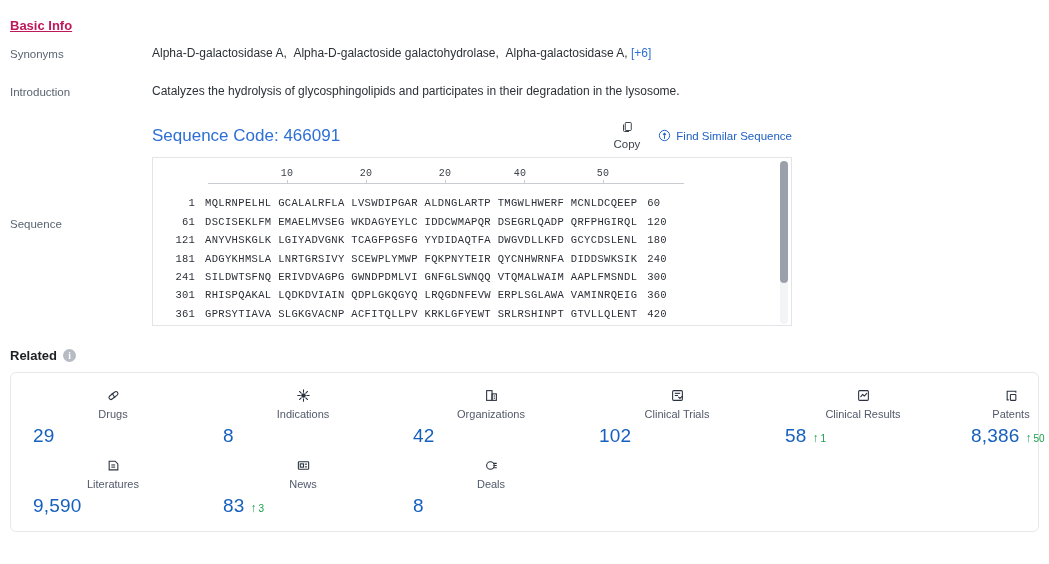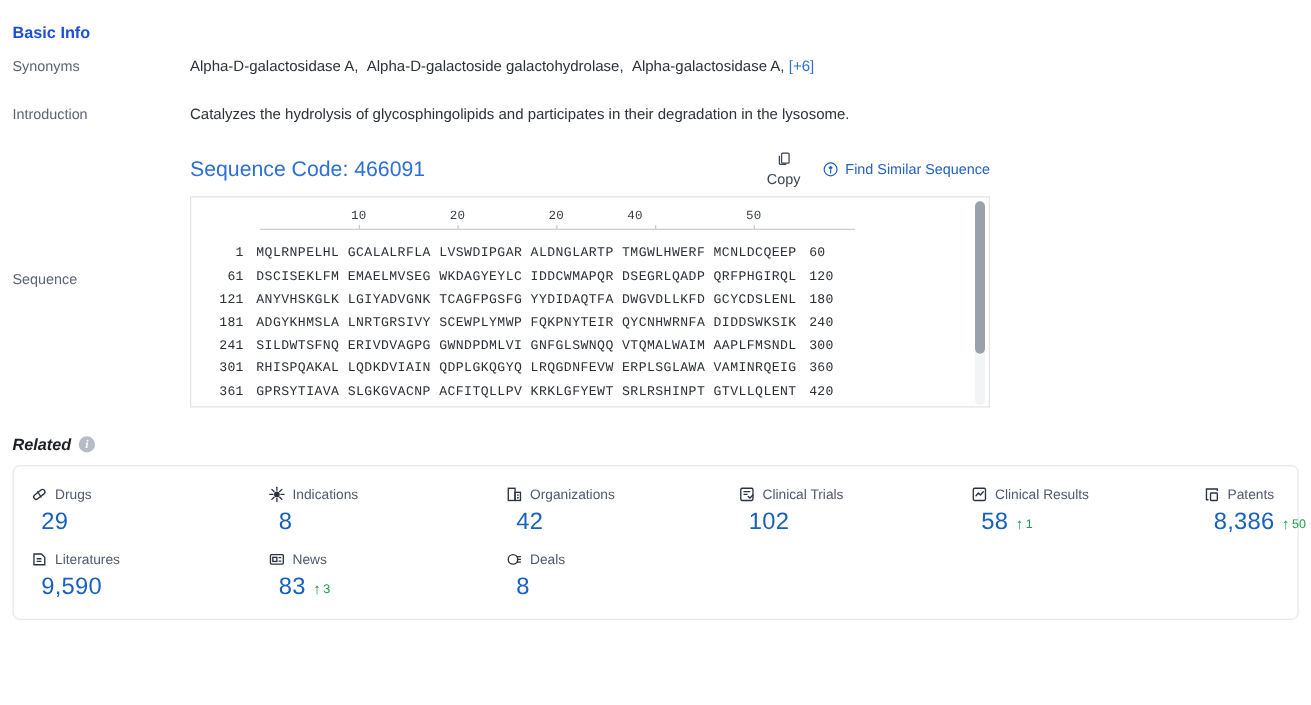--- a/index.html
+++ b/index.html
@@ -37,22 +37,23 @@
     font-size: 13px; font-weight: bold; color: #1b2a४1;
     color: #16233b;
     letter-spacing: .1px;
   }
   .header-sub { font-size: 11.5px; color: #4d5766; margin-top: 1px; }
 
   
   .body-wrap { padding: 0 10px; }
 
   .section-title {
-    font-size: 13px; font-weight: bold; color: #1d4ed8;
+    font-size: 13px; font-weight: bold; color: #be185d;
     margin: 18px 0 0 0;
+    text-decoration: underline;
   }
 
   .info-table { width: 100%; margin-top: 12px; }
   .info-row { display: flex; align-items: center; }
   .info-row + .info-row { margin-top: 22px; }
   .info-label {
     width: 142px; flex: none;
     font-size: 11.5px; color: #5a6472;
     padding-top: 1px;
   }
@@ -118,21 +119,20 @@
   .seq-scroll-thumb {
     position: absolute; left: 0; top: 0;
     width: 8px; height: 122px;
     background: #9aa1ab; border-radius: 4px;
   }
 
   
   .related-head {
     display: flex; align-items: center; gap: 6px;
     margin-top: 22px;
-    font-style: italic;
   }
   .related-title { font-size: 13px; font-weight: bold; color: #1c1f24; }
   .info-dot {
     width: 13px; height: 13px; border-radius: 50%;
     background: #b6bbc4; color: #fff;
     font-size: 9.5px; font-weight: bold;
     display: flex; align-items: center; justify-content: center;
     font-family: "Liberation Serif", serif;
     cursor: pointer;
   }
@@ -143,21 +143,21 @@
     border-radius: 6px;
     background: #fff;
     padding: 16px 0 14px 0;
   }
   .card-row { display: flex; }
   .card-row.second { margin-top: 12px; }
   .card {
     flex: 0 0 auto;
     padding-left: 14px;
   }
-  .card-label { display: flex; align-items: center; gap: 6px; }
+  .card-label { display: flex; align-items: center; gap: 6px; flex-direction: column; }
   .card-name { font-size: 11px; color: #51596a; }
   .card-value-wrap {
     display: flex; align-items: baseline; gap: 4px;
     margin-top: 5px; padding-left: 8px;
   }
   .card-value {
     font-size: 19px; color: #1760bd; font-weight: normal; letter-spacing: .2px;
     cursor: pointer;
   }
   .delta { display: inline-flex; align-items: center; gap: 2px; margin-left: 2px; }
@@ -222,21 +222,21 @@
           </div>
 
           <div class="seq-box">
             <div class="seq-inner">
 
               <div class="ruler">
                 <div class="ruler-nums">
                   <span class="ruler-num" style="left:79px">10</span>
                   <span class="ruler-num" style="left:158px">20</span>
                   <span class="ruler-num" style="left:237px">20</span>
-                  <span class="ruler-num" style="left:300px">40</span>
+                  <span class="ruler-num" style="left:312px">40</span>
                   <span class="ruler-num" style="left:395px">50</span>
                 </div>
                 <div class="ruler-line"></div>
                 <div class="ruler-tick" style="left:79px"></div>
                 <div class="ruler-tick" style="left:158px"></div>
                 <div class="ruler-tick" style="left:237px"></div>
                 <div class="ruler-tick" style="left:316px"></div>
                 <div class="ruler-tick" style="left:395px"></div>
               </div>
 

